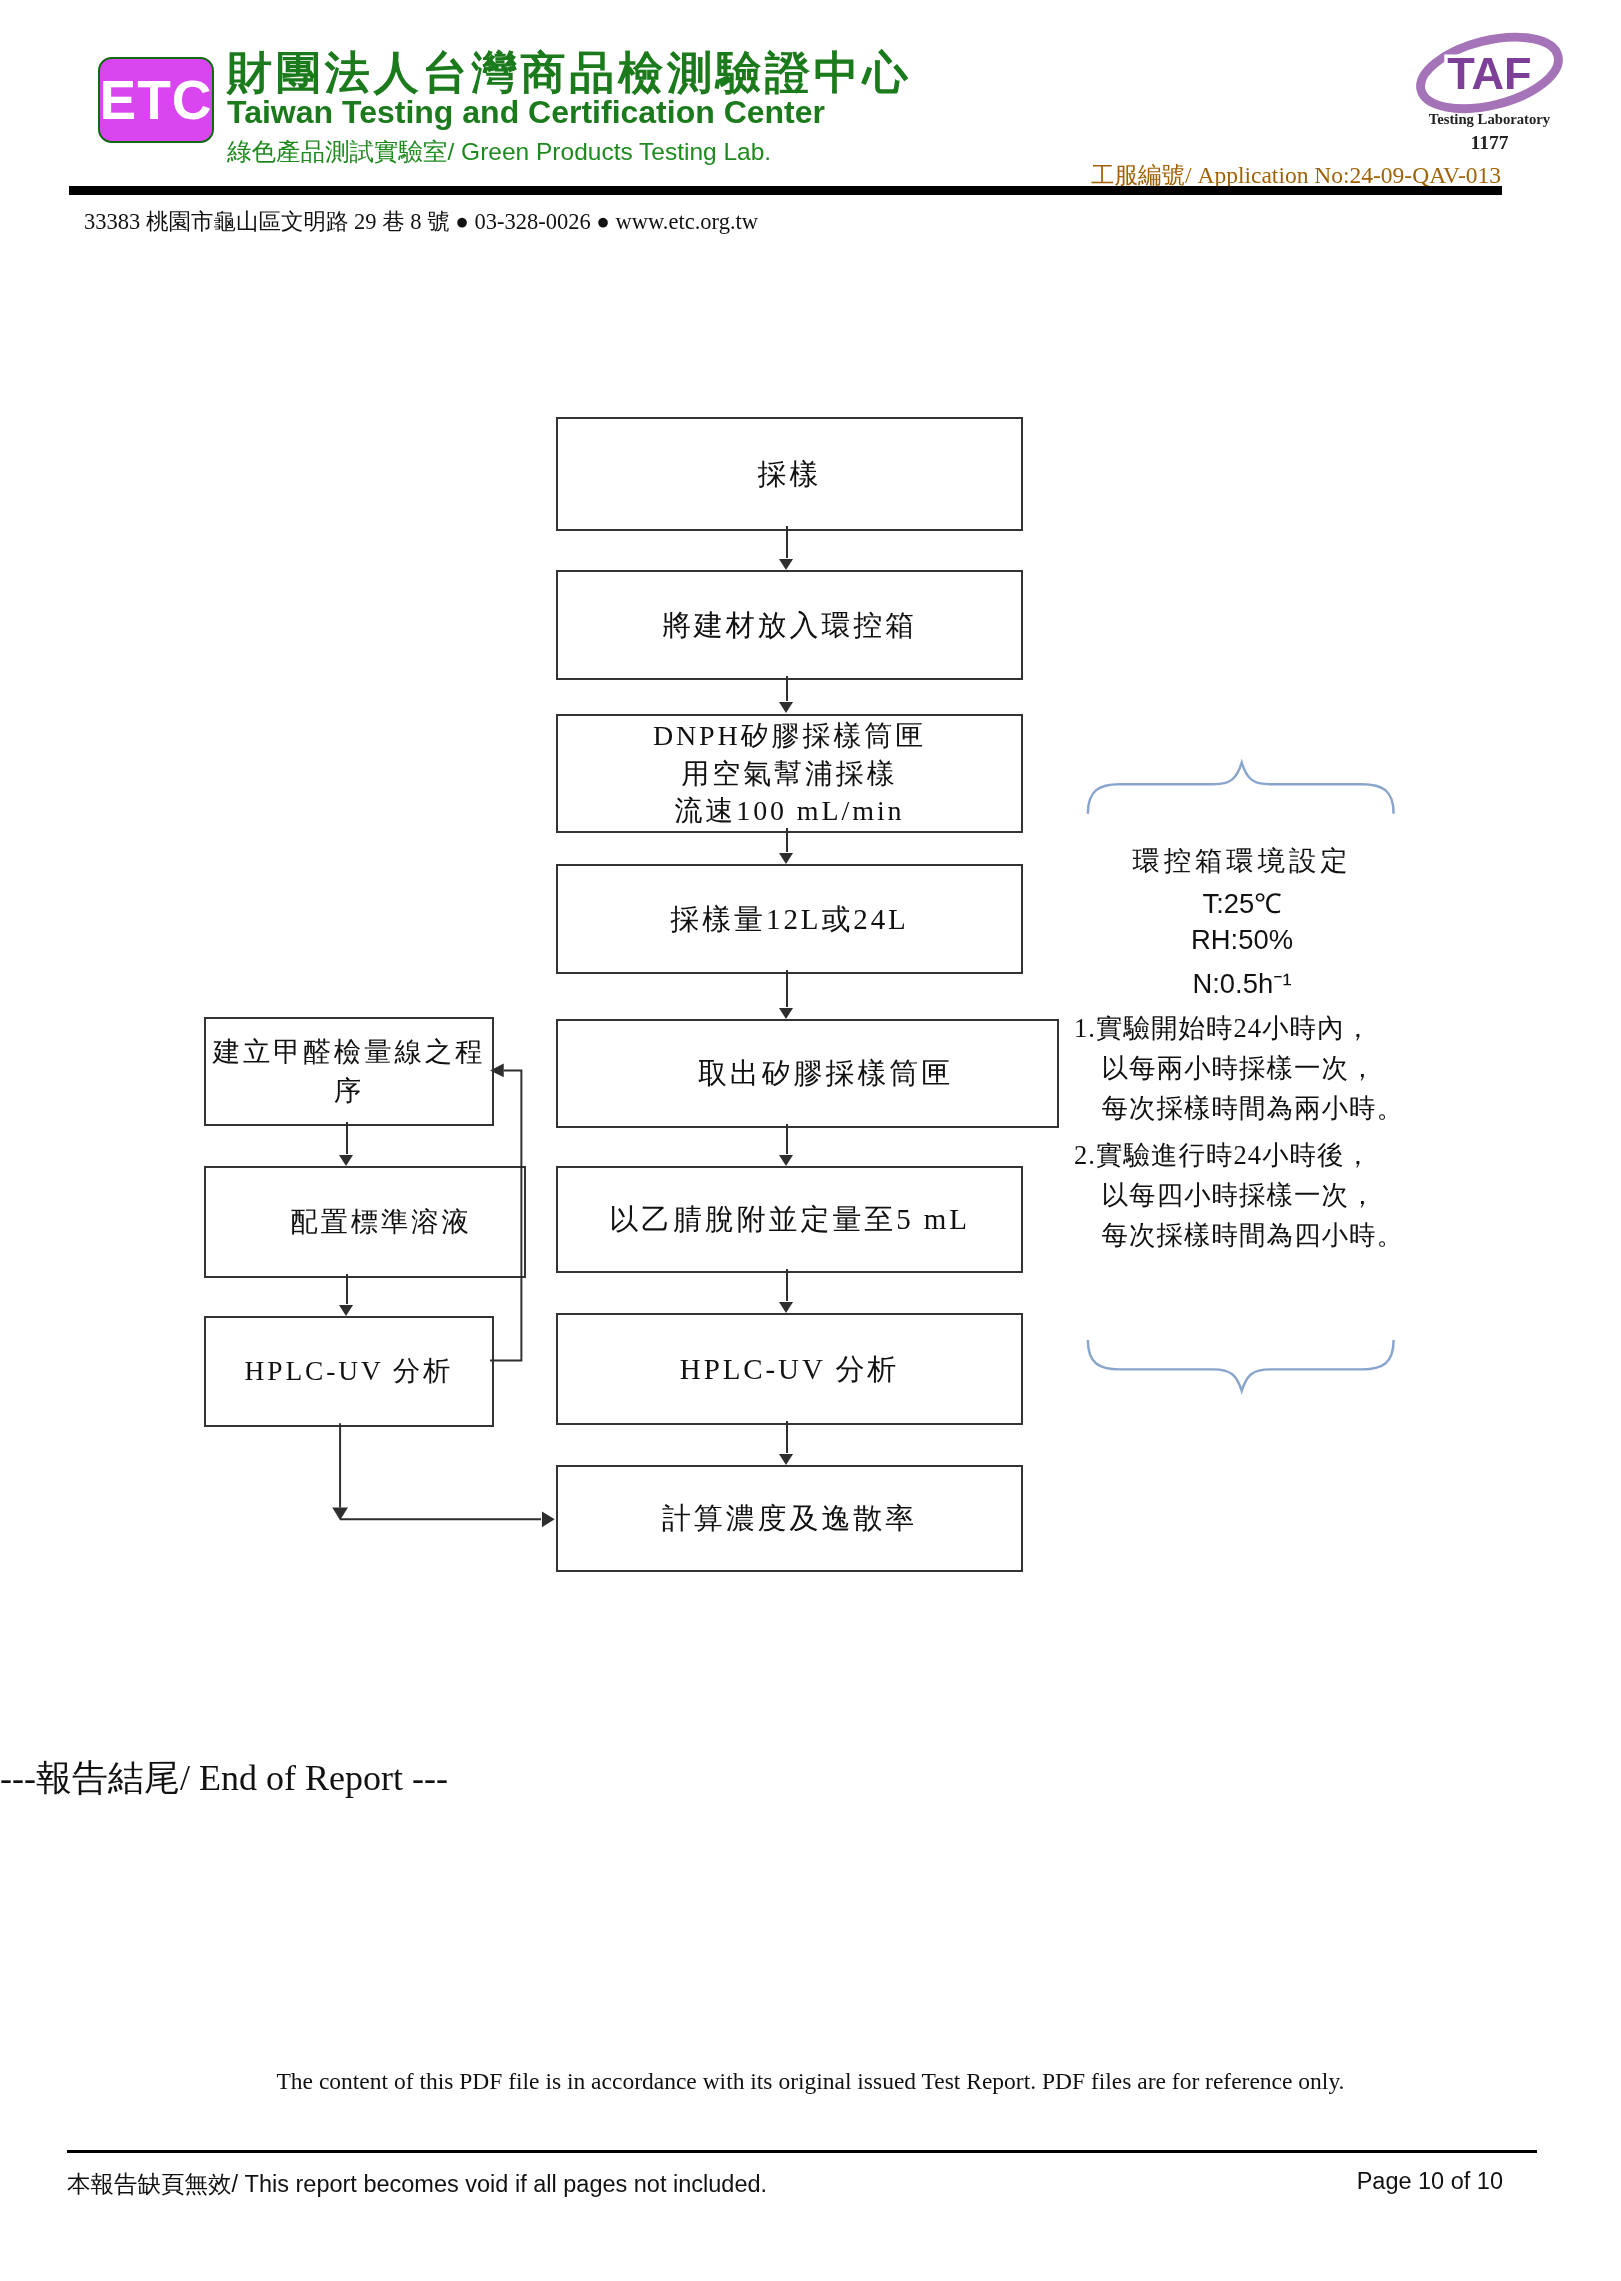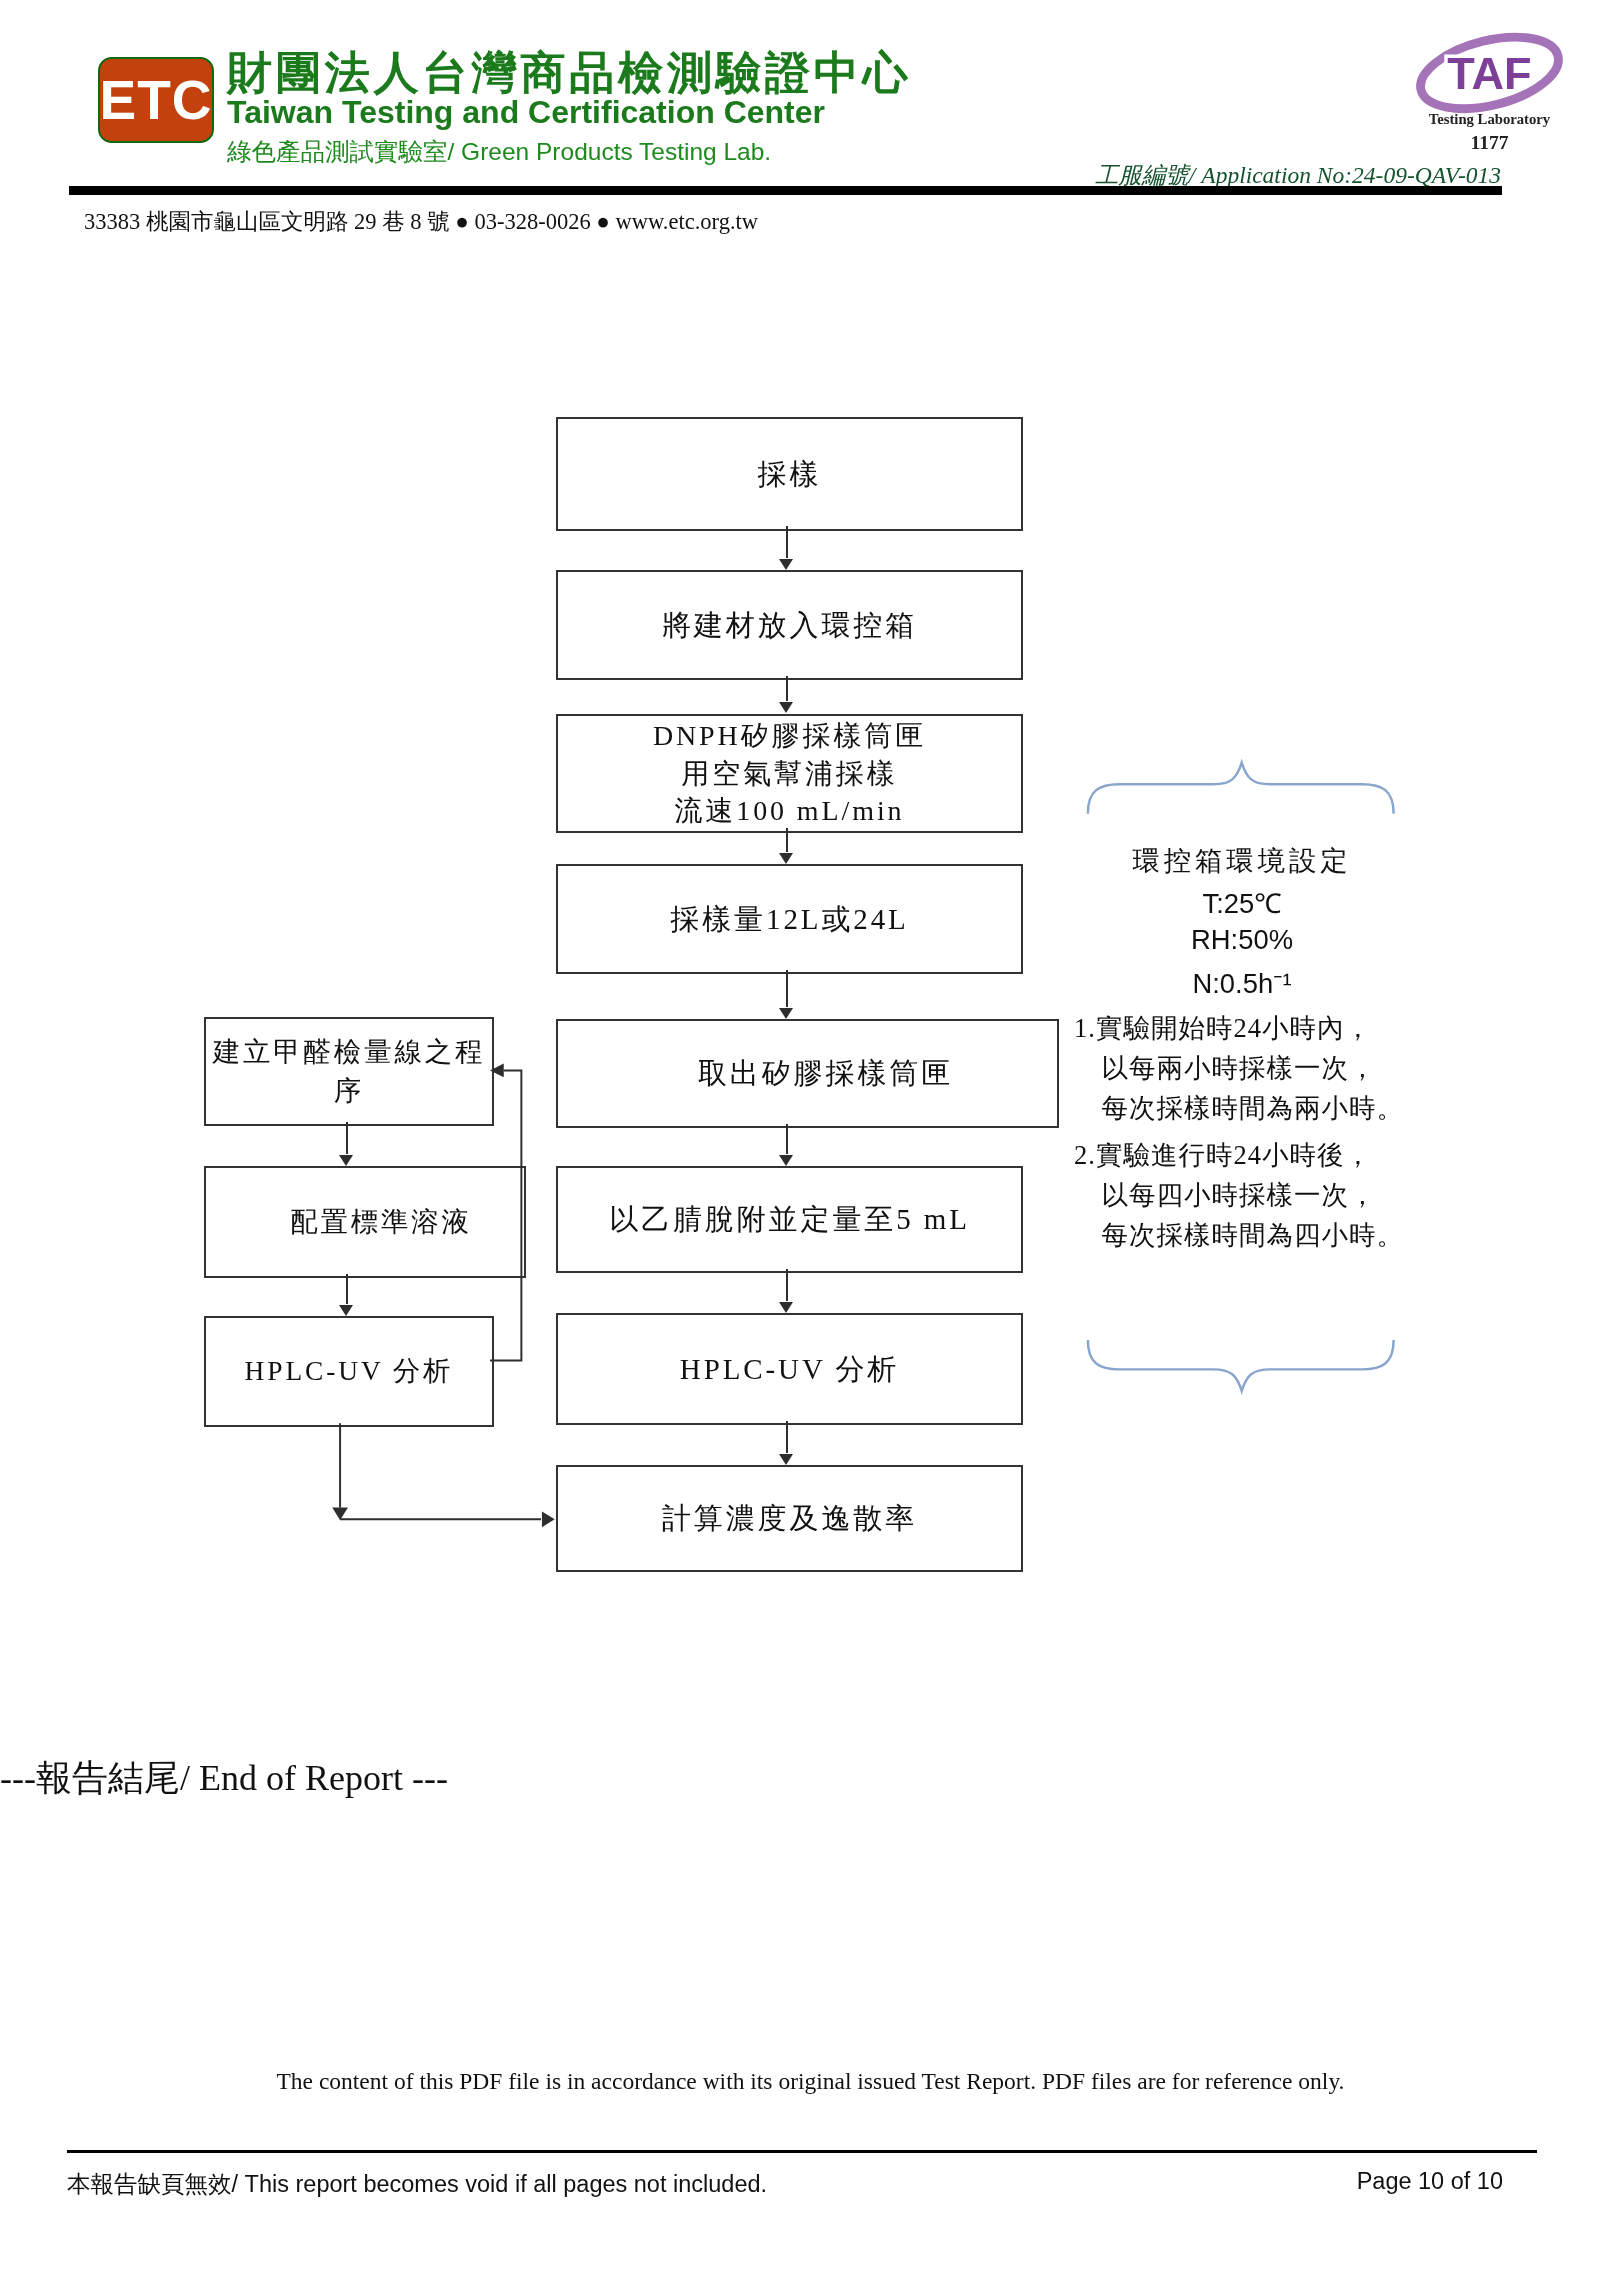--- a/index.html
+++ b/index.html
@@ -7,43 +7,42 @@
     position:relative;
     width:1621px;height:2282px;
     background:#ffffff;
     font-family:"Liberation Sans", sans-serif;
     color:#1a1a1a;
     overflow:hidden;
   }
   
   #etc-logo{
     position:absolute;left:98px;top:57px;width:112px;height:82px;
-    background:#c2410c;border:2.9px solid #0f6a0f;border-radius:13.7px;
+    background:#d946ef;border:2.9px solid #0f6a0f;border-radius:13.7px;
     display:flex;align-items:center;justify-content:center;
     color:#ffffff;font-weight:bold;font-size:55px;letter-spacing:1px;
     font-family:"Liberation Sans", sans-serif;
   }
   .org-zh{
     position:absolute;left:227px;top:43px;width:745px;
     color:#1b7a1b;font-family:"Liberation Serif", serif;
     font-size:45px;font-weight:bold;letter-spacing:3.9px;white-space:nowrap;
   }
   .org-en{
     position:absolute;left:227px;top:94px;width:745px;
     color:#1b7a1b;font-size:32px;font-weight:bold;white-space:nowrap;
   }
   .lab-line{
     position:absolute;left:227px;top:135px;width:745px;
     color:#1e8a1e;font-size:24.5px;white-space:nowrap;
   }
   .app-no{
     position:absolute;right:120px;top:159px;
-    font-size:23.5px;color:#14532d;white-space:nowrap;
+    font-size:23.5px;color:#a16207;white-space:nowrap;
     font-family:"Liberation Serif", serif;
-    font-style:italic;
   }
   #hdr-rule{
     position:absolute;left:69px;top:186px;width:1433px;height:8.8px;background:#000;
   }
   .addr{position:absolute;left:84px;font-size:22.5px;color:#111;white-space:nowrap;}
   #addr-zh{top:206px;font-family:"Liberation Serif", serif;}
   #addr-en{top:241px;}
   #taf-wrap{position:absolute;left:1407px;top:21.6px;width:165px;height:147px;}
   
   .box{

